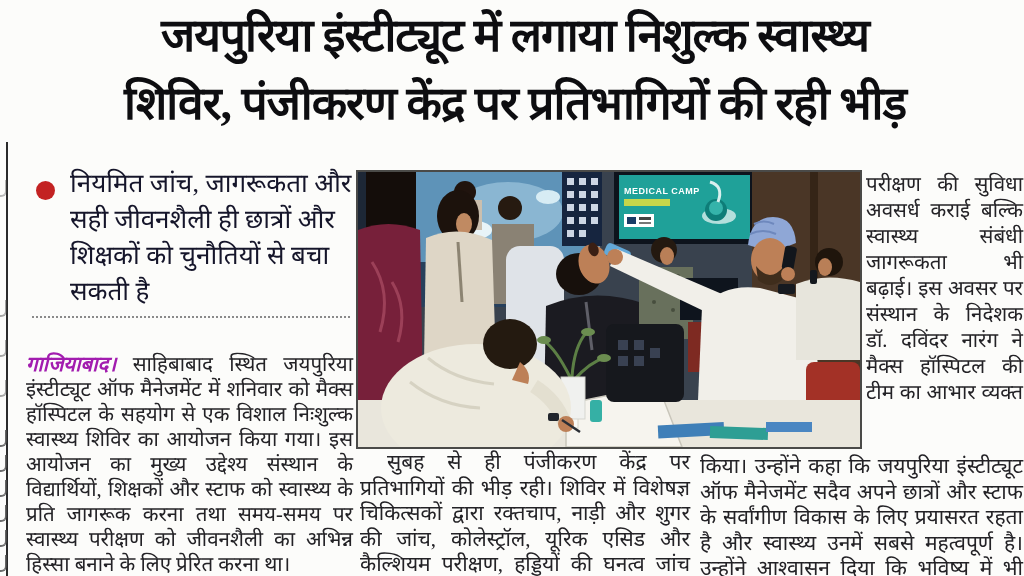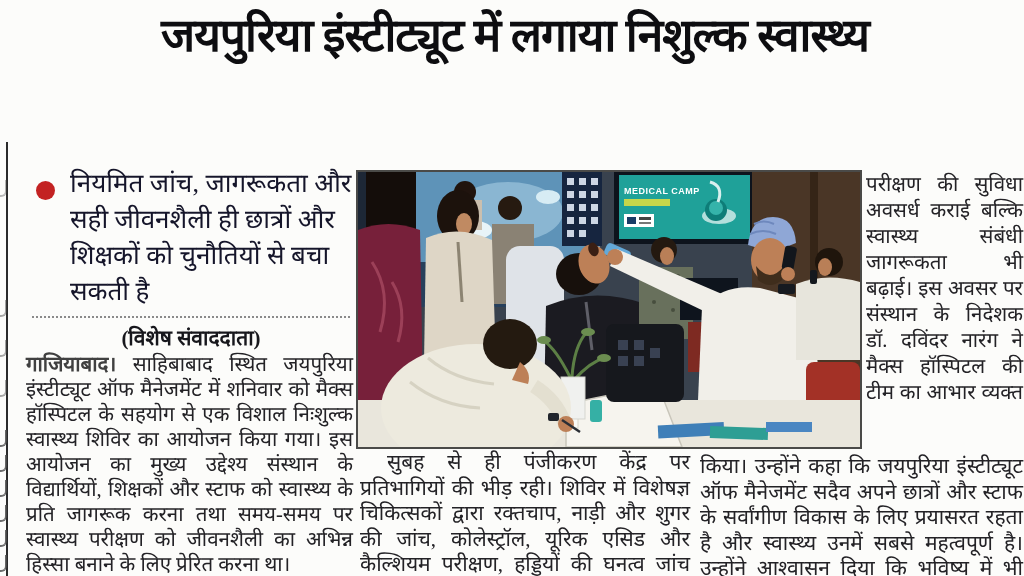--- a/index.html
+++ b/index.html
@@ -14,21 +14,21 @@
     font-weight:700;color:#0d0d10;font-size:46px;line-height:68px;letter-spacing:-1px;}
   
   .bullet{position:absolute;left:36px;top:181px;width:19px;height:19px;border-radius:50%;background:#c32222;}
   .subhead{position:absolute;left:70px;top:166px;width:288px;font-size:26px;font-weight:400;
     line-height:36px;color:#15152a;}
   .dotted-rule{position:absolute;left:32px;top:316px;width:318px;border-top:2px dotted #8a8a8a;}
   .byline{position:absolute;left:32px;top:323px;width:318px;text-align:center;
     font-size:21px;font-weight:700;color:#17171c;}
   .left-body{position:absolute;left:26px;top:352px;width:327px;font-size:20.5px;line-height:25px;
     text-align:justify;color:#232226;}
-  .left-body .lead{font-weight:700;color:#404040;}
+  .left-body .lead{font-weight:700;color:#a21caf;font-style:italic;}
   
   .photo-frame{position:absolute;left:356px;top:170px;width:502px;height:275px;
     border:2px solid #4a4a48;box-sizing:content-box;background:#14b8a6;}
   .photo-frame svg{display:block;}
   
   .mid-body{position:absolute;left:360px;top:450px;width:330px;font-size:21px;line-height:25.5px;
     text-align:justify;text-indent:27px;color:#232226;}
   
   .right-body{position:absolute;left:866px;top:171px;width:157px;font-size:20.5px;line-height:26px;
     text-align:justify;text-align-last:justify;color:#232226;}
@@ -40,26 +40,26 @@
   .edge-frag{position:absolute;left:0px;width:5px;height:15px;border-right:2.5px solid #4c4c4c;
     border-bottom:2px solid #555;border-radius:0 0 6px 0;opacity:.85;}
 </style>
 </head>
 <body>
 
 <div class="page">
 
   <div class="headline">
     <div>जयपुरिया इंस्टीट्यूट में लगाया निशुल्क स्वास्थ्य</div>
+    <div>शिविर, पंजीकरण केंद्र पर प्रतिभागियों की रही भीड़</div>
   </div>
 
   <div class="bullet"></div>
   <div class="subhead">नियमित जांच, जागरूकता और सही जीवनशैली ही छात्रों और शिक्षकों को चुनौतियों से बचा सकती है</div>
   <div class="dotted-rule"></div>
-  <div class="byline">(विशेष संवाददाता)</div>
   <p class="left-body" style="margin:0;"><span class="lead">गाजियाबाद।</span><span> साहिबाबाद स्थित जयपुरिया इंस्टीट्यूट ऑफ मैनेजमेंट में शनिवार को मैक्स हॉस्पिटल के सहयोग से एक विशाल निःशुल्क स्वास्थ्य शिविर का आयोजन किया गया। इस आयोजन का मुख्य उद्देश्य संस्थान के विद्यार्थियों, शिक्षकों और स्टाफ को स्वास्थ्य के प्रति जागरूक करना तथा समय-समय पर स्वास्थ्य परीक्षण को जीवनशैली का अभिन्न हिस्सा बनाने के लिए प्रेरित करना था।</span></p>
 
   <div class="photo-frame">
     <svg width="502" height="275" viewBox="0 0 502 275">
 
       <rect x="0" y="0" width="502" height="275" fill="#39424e"></rect>
       <rect x="0" y="0" width="175" height="135" fill="#27405c"></rect>
 
       <g>
         <rect x="52" y="0" width="190" height="90" fill="#5e93b8"></rect>

